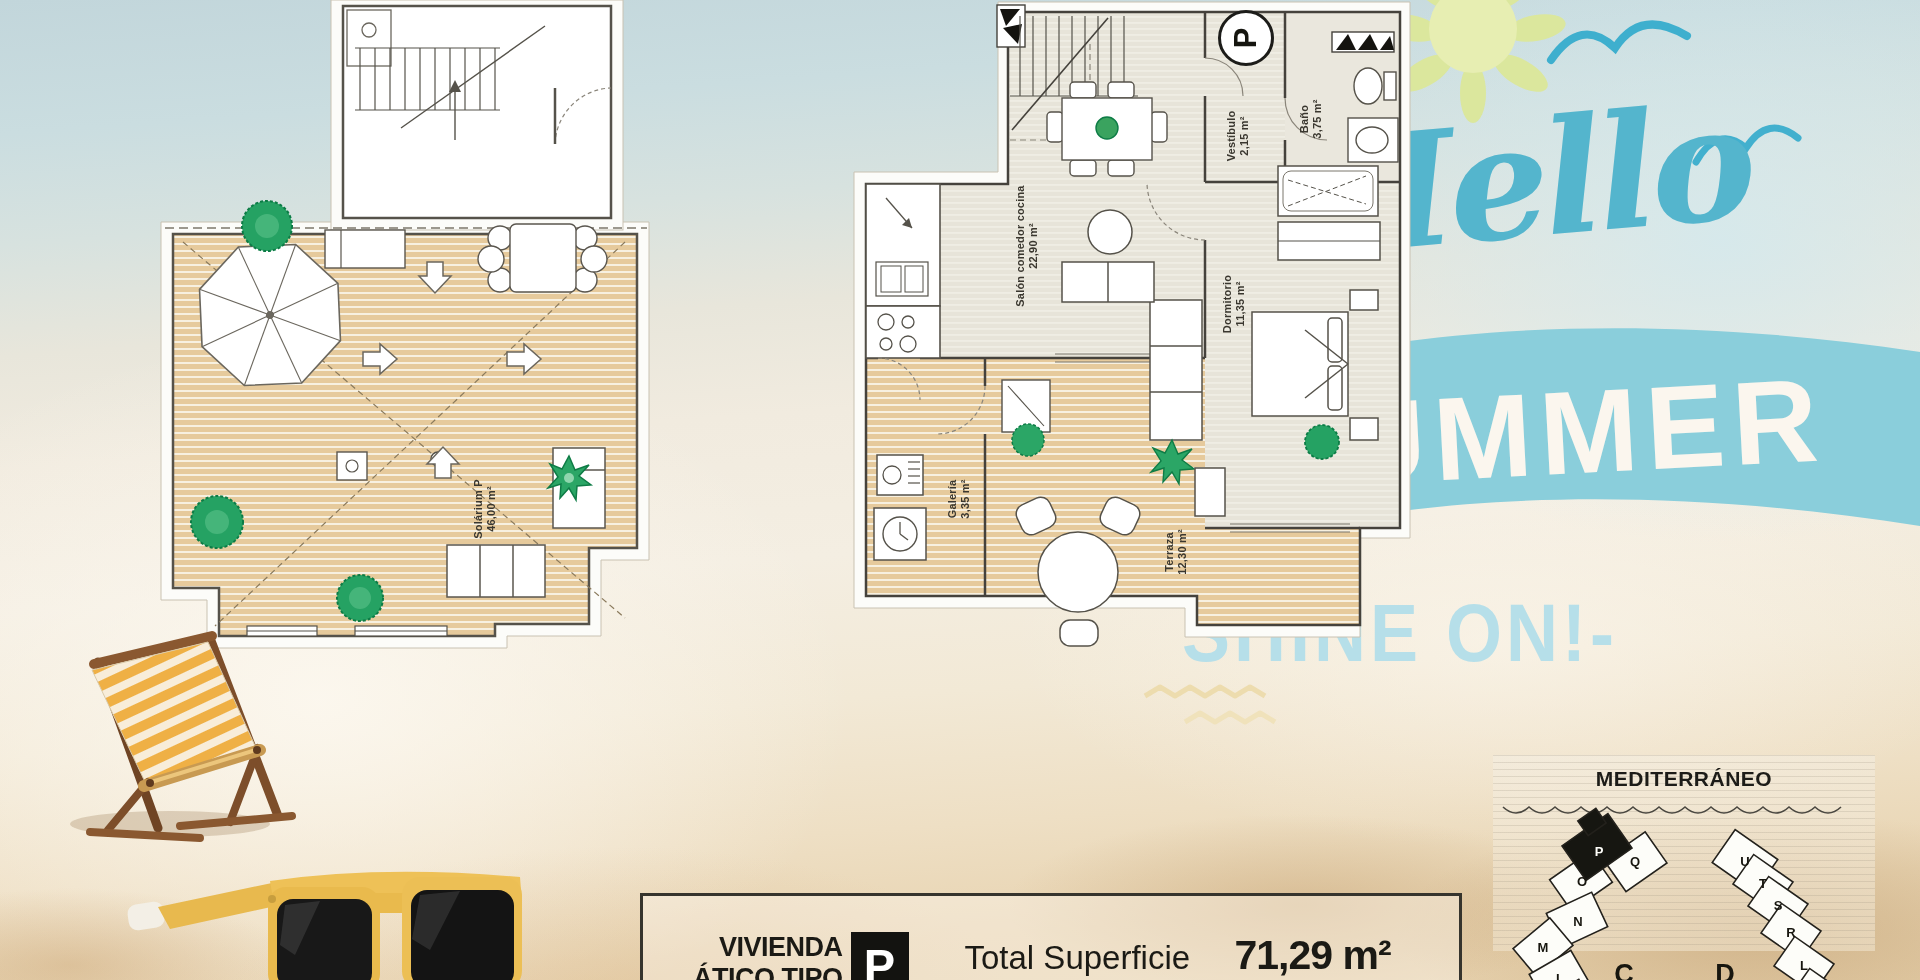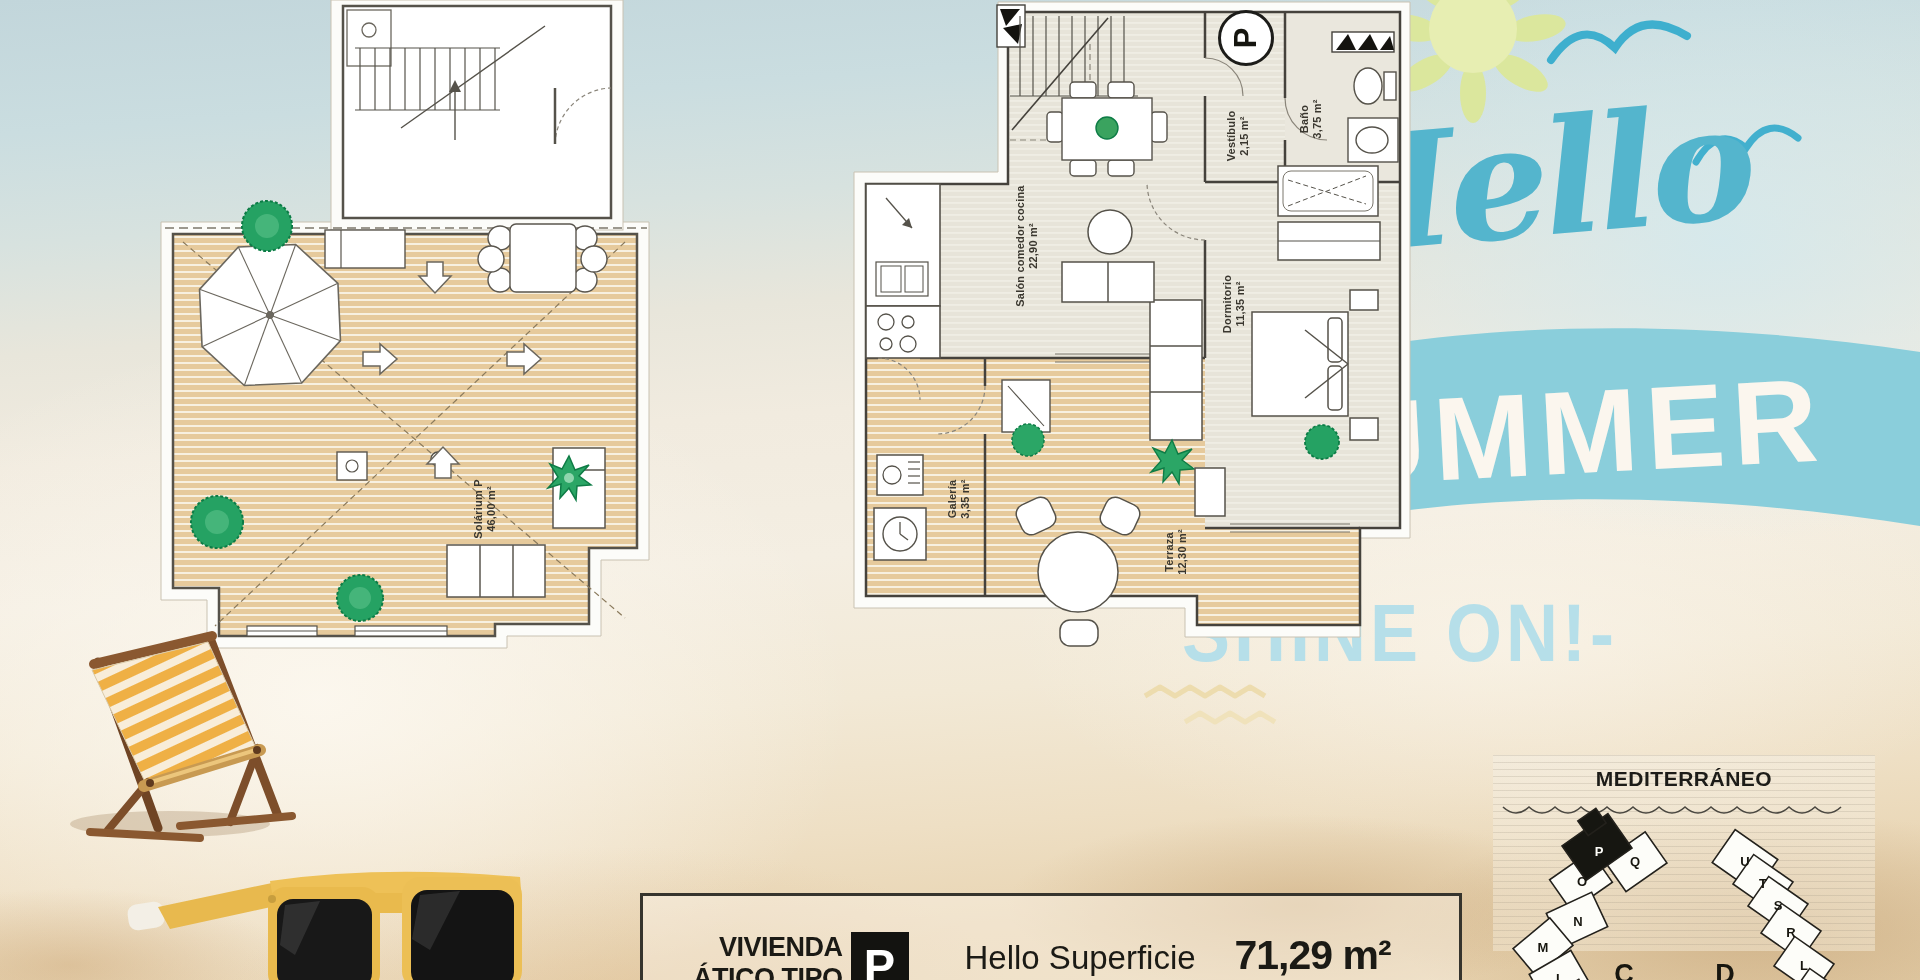--- a/index.html
+++ b/index.html
@@ -489,20 +489,20 @@
   <div class="info-box">
     <div class="ib-title">
       <div>VIVIENDA</div>
       <div>ÁTICO TIPO</div>
     </div>
     <div class="ib-badge">
         <span>P</span>
       </div>
     <div class="ib-rows">
       <div class="ib-row ib-row1">
-        <span class="ib-label">Hello Superficie</span>
+        <span class="ib-label">Total Superficie</span>
         <span class="ib-value">71,29 m²</span>
       </div>
 
     </div>
   </div>
 
 </div>
 
 </body></html>

